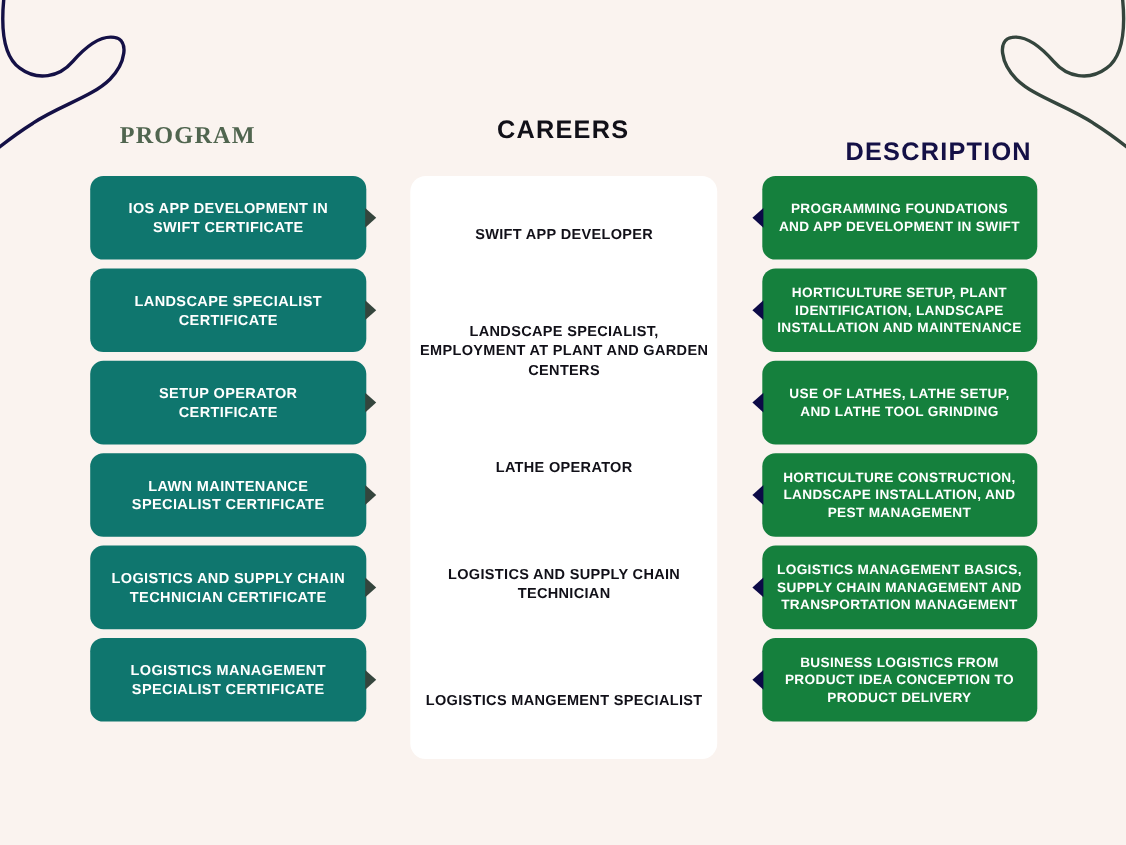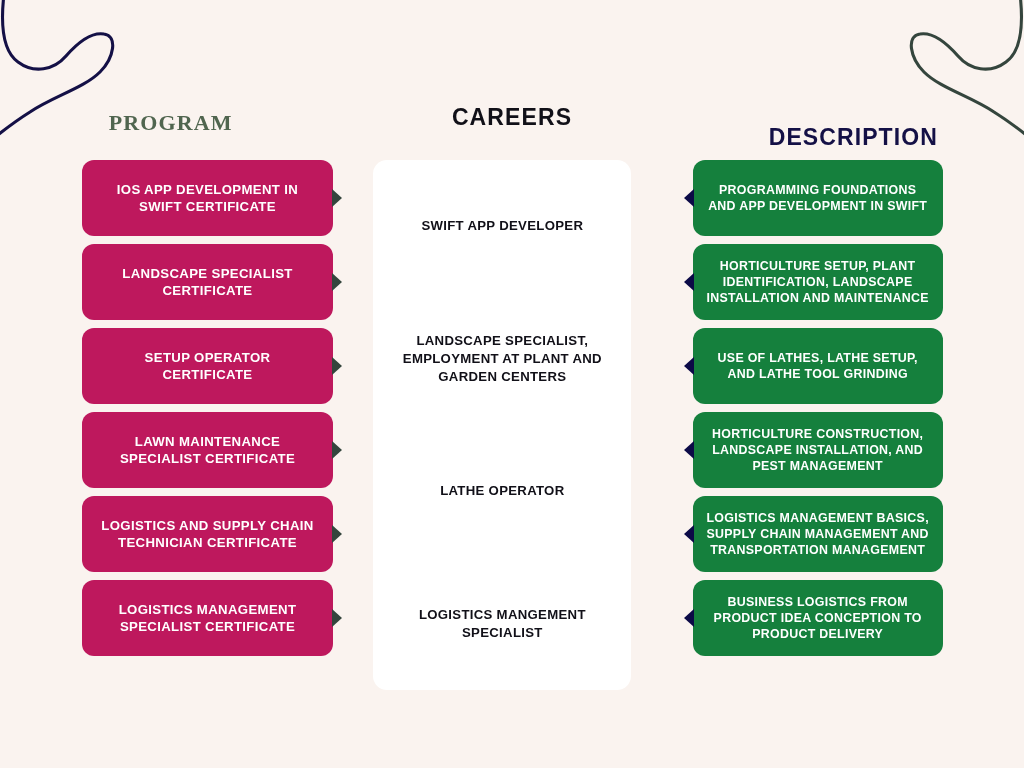--- a/index.html
+++ b/index.html
@@ -91,21 +91,21 @@
     padding: 6px 16px;
     text-align: center;
     color: #ffffff;
     font-weight: bold;
     font-size: 13.2px;
     line-height: 1.32;
     letter-spacing: 0.35px;
   }
 
   .card.green {
-    background: #be185d;
+    background: #0f766e;
   }
   .card.green::after {
     content: "";
     position: absolute;
     right: -9px;
     top: 50%;
     transform: translateY(-50%);
     width: 0;
     height: 0;
     border-top: 9px solid transparent;
@@ -132,21 +132,21 @@
     border-top: 9px solid transparent;
     border-bottom: 9px solid transparent;
     border-right: 10px solid #0c0a47;
   }
 
   
   .careers-panel {
     position: absolute;
     top: 160px;
     left: 32px;
-    width: 258px;
+    width: 279px;
     height: 530px;
     background: #ffffff;
     border-radius: 14px;
     display: flex;
     flex-direction: column;
   }
 
   .career-row {
     flex: 1 1 0;
     display: flex;
@@ -187,20 +187,21 @@
       <div class="card green">LOGISTICS MANAGEMENT SPECIALIST CERTIFICATE</div>
     </div>
   </div>
 
   <div class="column">
     <div class="col-header careers">CAREERS</div>
     <div class="careers-panel">
       <div class="career-row">SWIFT APP DEVELOPER</div>
       <div class="career-row">LANDSCAPE SPECIALIST, EMPLOYMENT AT PLANT AND GARDEN CENTERS</div>
       <div class="career-row">LATHE OPERATOR</div>
+      <div class="career-row">LOGISTICS AND SUPPLY CHAIN TECHNICIAN</div>
       <div class="career-row">LOGISTICS MANGEMENT SPECIALIST</div>
     </div>
   </div>
 
   <div class="column">
     <div class="col-header description">DESCRIPTION</div>
     <div class="stack description-stack">
       <div class="card navy">PROGRAMMING FOUNDATIONS AND APP DEVELOPMENT IN SWIFT</div>
       <div class="card navy">HORTICULTURE SETUP, PLANT IDENTIFICATION, LANDSCAPE INSTALLATION AND MAINTENANCE</div>
       <div class="card navy">USE OF LATHES, LATHE SETUP, AND LATHE TOOL GRINDING</div>

